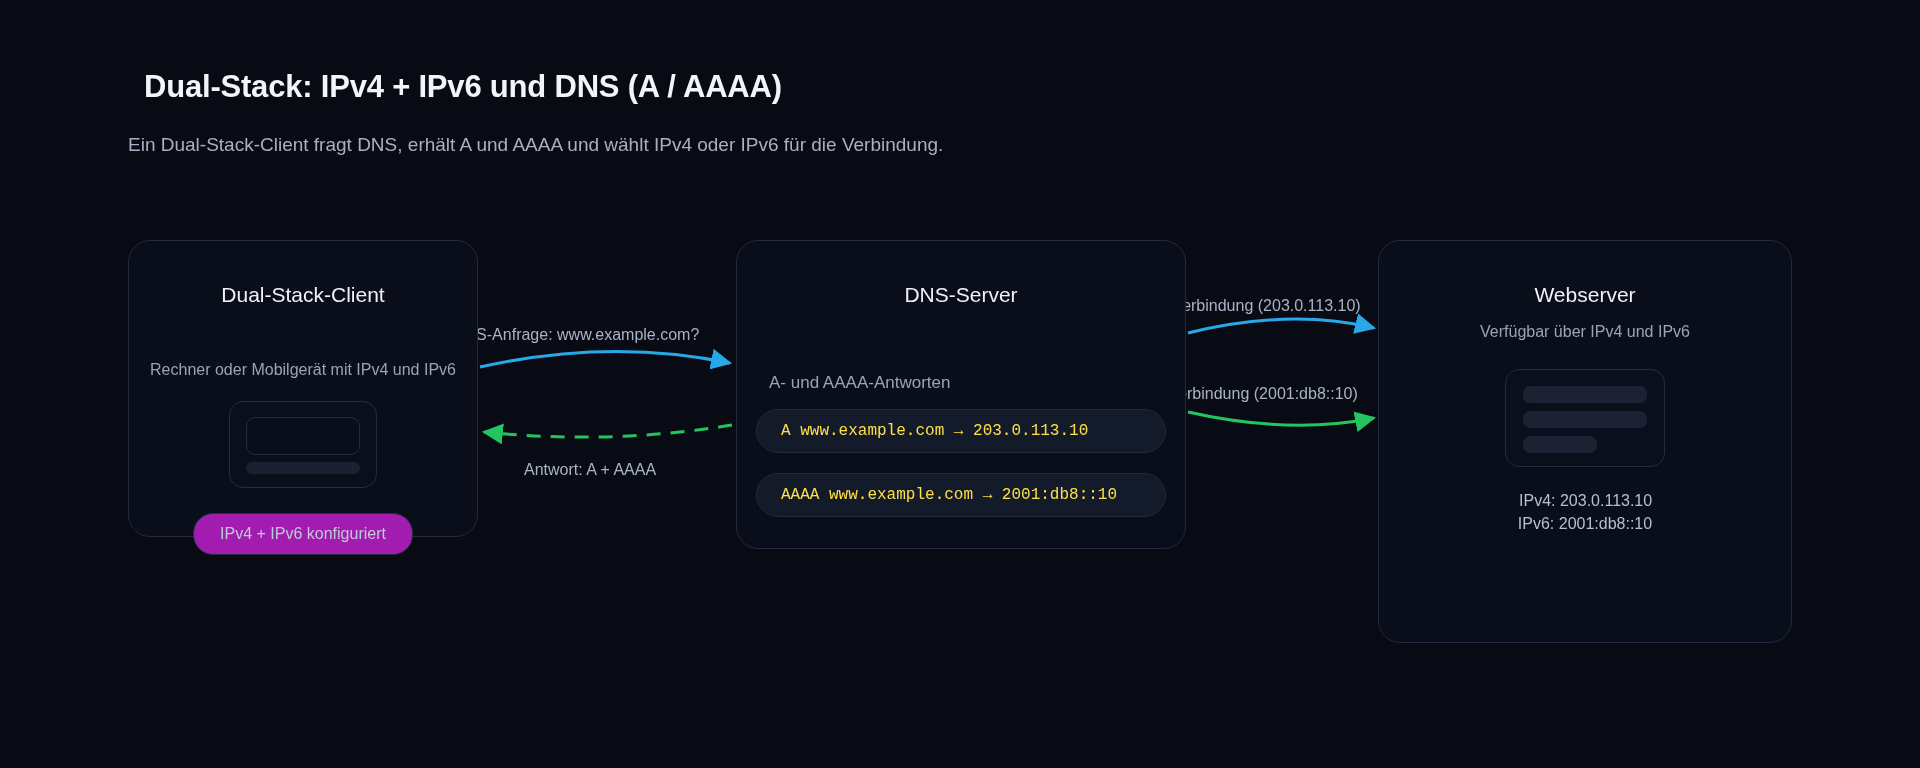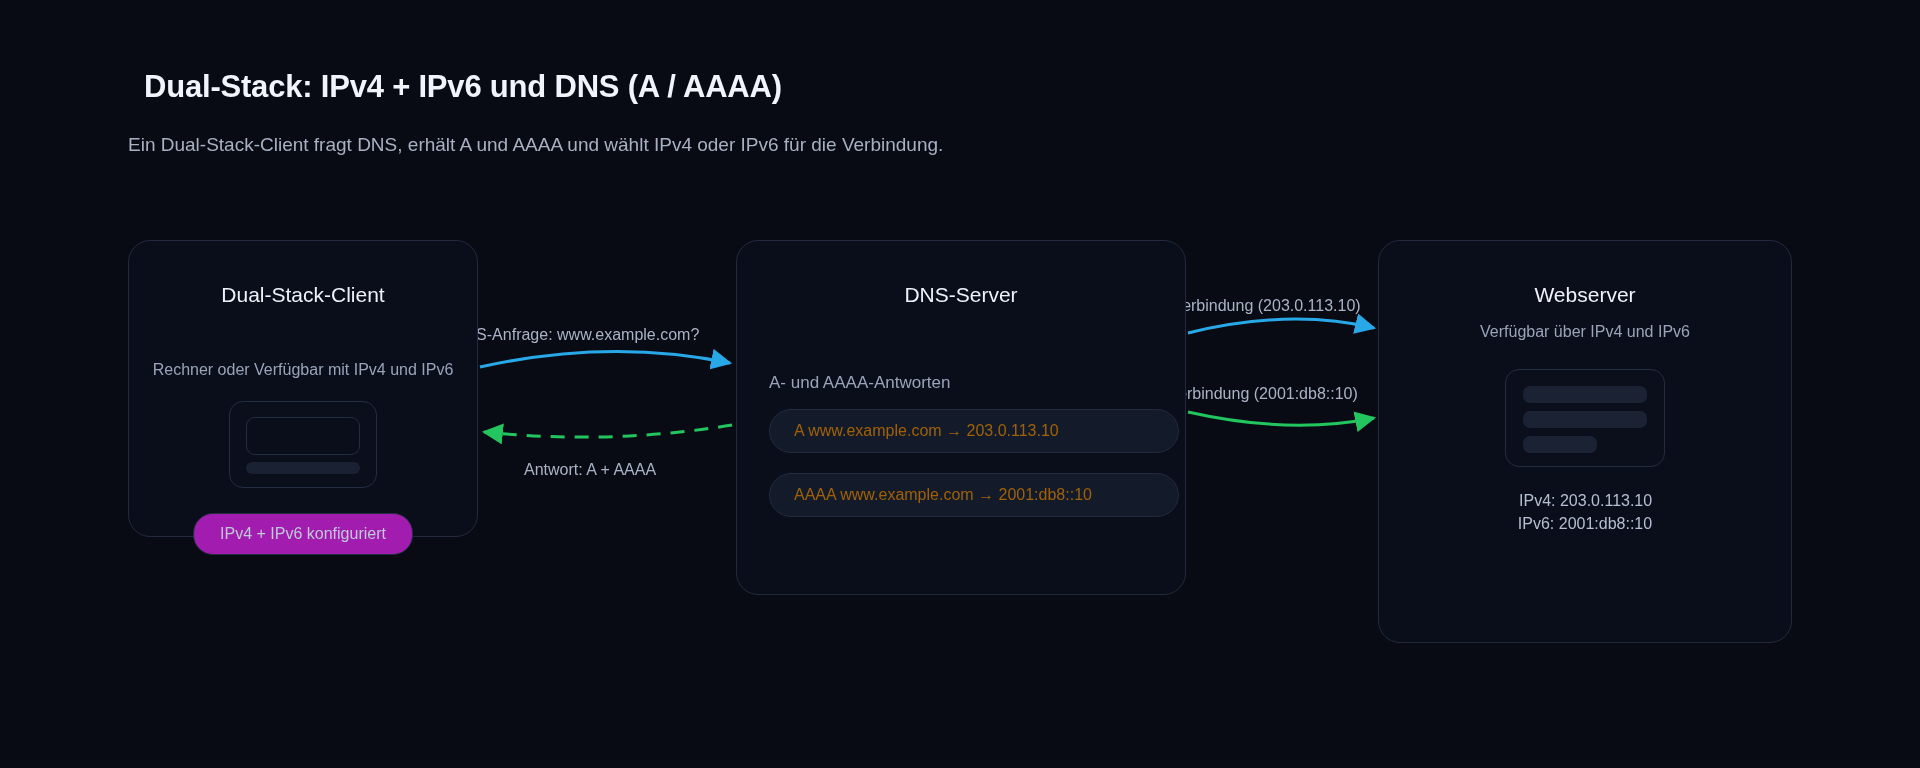--- a/index.html
+++ b/index.html
@@ -129,45 +129,46 @@
     padding: 11px 26px;
     border: 1px solid #242c40;
     border-radius: 20px;
     background: #a21caf;
     font-size: 16px;
     color: #c0c8da;
     white-space: nowrap;
   }
 
   
-  #panel-dns { left: 736px; top: 240px; width: 450px; height: 355px; }
+  #panel-dns { left: 736px; top: 240px; width: 450px; height: 309px; }
   #panel-dns .panel-title { top: 42px; }
 
   .dns-caption {
     position: absolute;
     left: 32px;
     top: 132px;
     font-size: 17px;
     color: #9aa3b8;
   }
   .record {
     position: absolute;
-    left: 32px;
+    left: 19px;
     width: 410px;
     height: 44px;
     border: 1px solid #232a3d;
     border-radius: 22px;
     background: #131a2a;
     box-sizing: border-box;
     display: flex;
     align-items: center;
     padding-left: 24px;
     font-size: 16px;
-    color: #a16207;
+    color: #fde047;
     white-space: nowrap;
+    font-family: Liberation Mono, monospace;
   }
   #record-0 { top: 168px; }
   #record-1 { top: 232px; }
 
   
   #panel-web { left: 1378px; top: 240px; width: 414px; height: 403px; }
   #panel-web .panel-title { top: 42px; }
   #panel-web .panel-sub  { top: 82px; }
 
   .rack {
@@ -257,21 +258,21 @@
       <path d="M 1188 412 Q 1290 435 1374 418" fill="none" stroke="#22c55e" stroke-width="3" marker-end="url(#ah-green)"></path>
     </svg>
 
     <div class="edge-label" id="label-query">DNS-Anfrage: www.example.com?</div>
     <div class="edge-label" id="label-answer">Antwort: A + AAAA</div>
     <div class="edge-label" id="label-ipv4conn">IPv4-Verbindung (203.0.113.10)</div>
     <div class="edge-label" id="label-ipv6conn">IPv6-Verbindung (2001:db8::10)</div>
 
     <div class="panel" id="panel-client">
       <div class="panel-title">Dual-Stack-Client</div>
-      <div class="panel-sub">Rechner oder Verfügbar mit IPv4 und IPv6</div>
+      <div class="panel-sub">Rechner oder Mobilgerät mit IPv4 und IPv6</div>
 
       <div class="laptop">
         <div class="laptop-screen"></div>
         <div class="laptop-base"></div>
       </div>
 
       <div class="badge">IPv4 + IPv6 konfiguriert</div>
     </div>
 
     <div class="panel" id="panel-dns">

